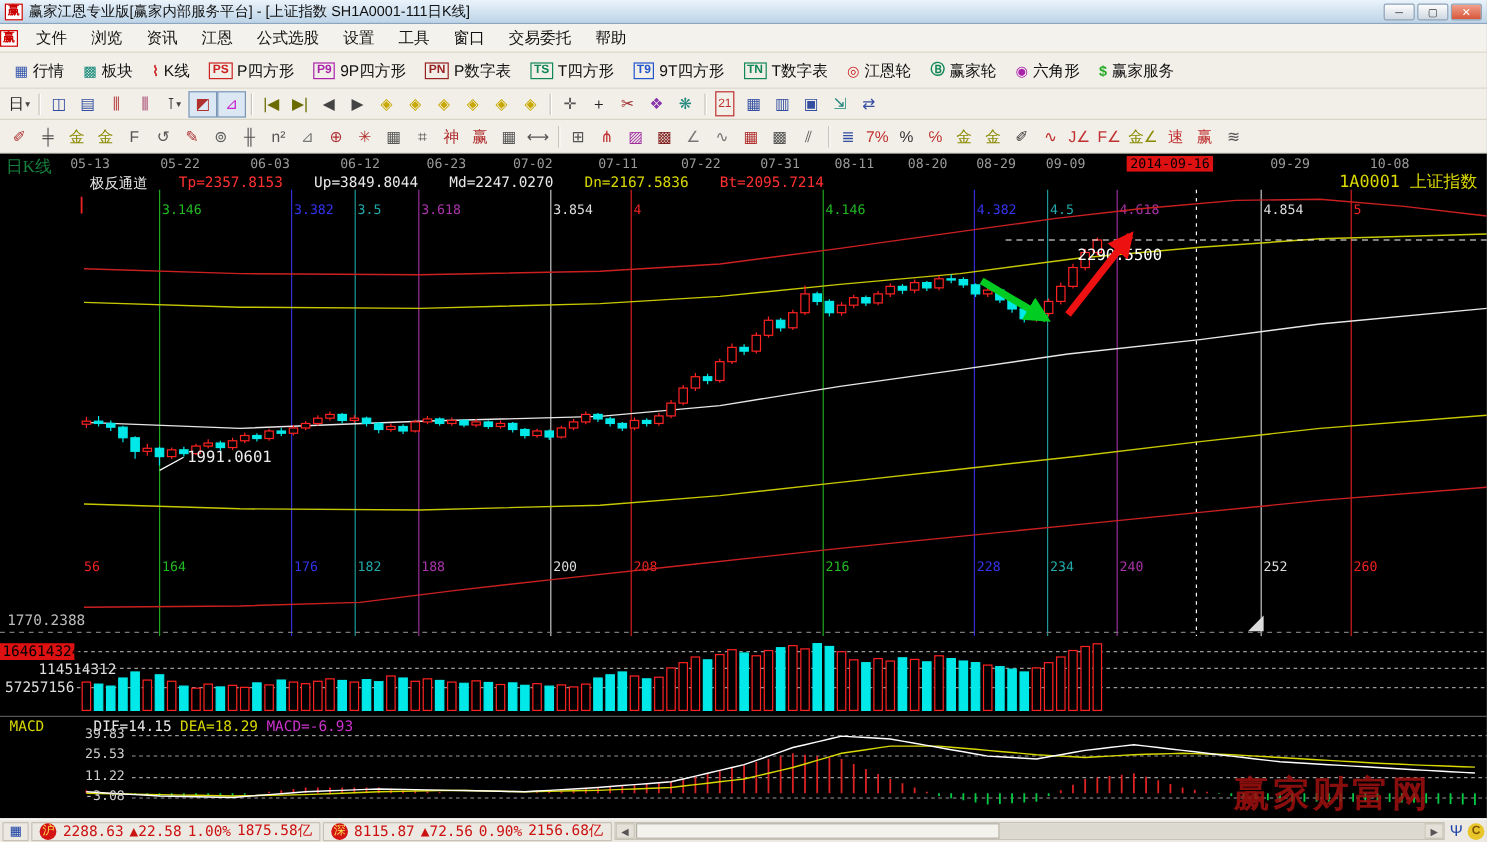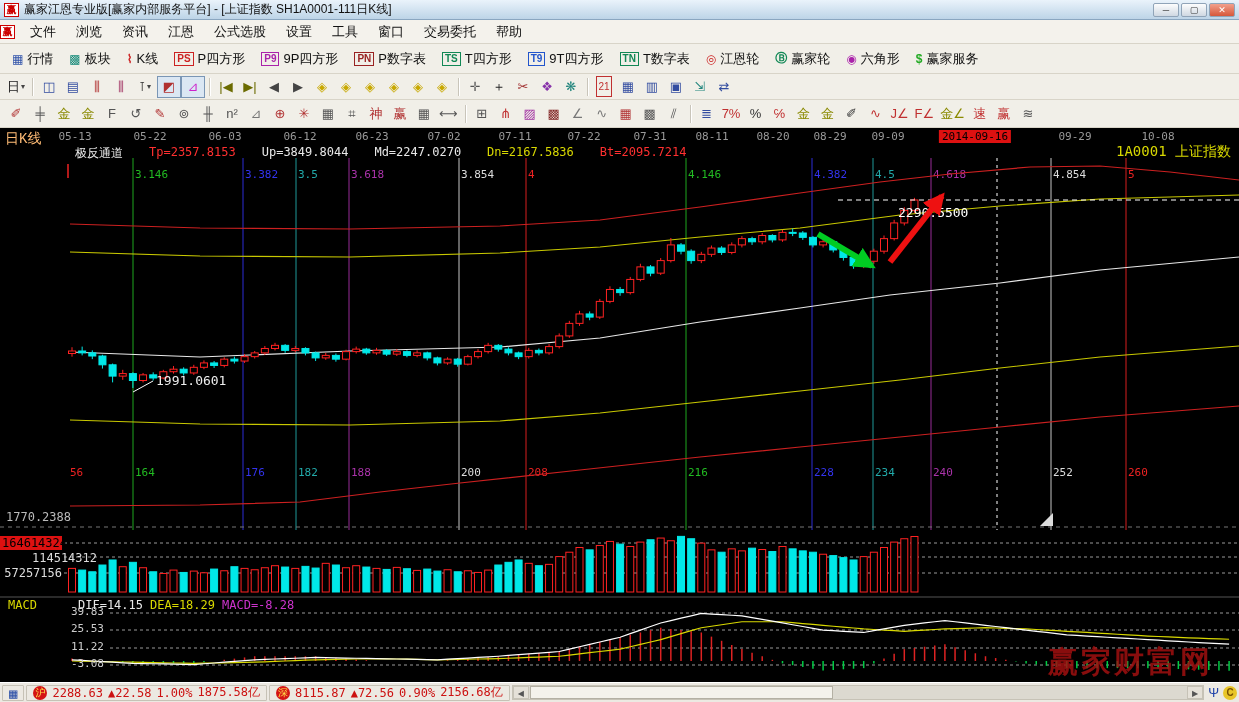--- a/index.html
+++ b/index.html
@@ -33,40 +33,40 @@
   .tb-ico { font-size:12px; font-weight:bold; }
   .tb-ico.boxed { border:1px solid currentColor; padding:0 2px; font-size:10px; line-height:12px; }
   .tb-btn { min-width:24px; height:22px; display:flex; align-items:center; justify-content:center;
     font-size:13px; border:1px solid transparent; padding:0 2px; }
   .tb-btn.active { border-color:#7a96b5; background:#dbe7f3; }
   .tb-sep { width:1px; height:18px; background:#c9c5ba; margin:0 4px; box-shadow:1px 0 0 #fff; }
   .dd-arrow { font-size:8px; color:#444; margin-left:1px; }
 
   
   .chart-area { position:absolute; left:0; top:128px; width:1239px; height:554px; background:#000; }
-  .panel-label { position:absolute; left:5px; top:2px; color:#fdba74; font-size:14px;
-    font-family:Liberation Mono, monospace; }
+  .panel-label { position:absolute; left:5px; top:2px; color:#15803d; font-size:14px;
+    font-family:Liberation Serif, serif; }
   .date-row { position:absolute; left:0; top:2px; width:100%; height:13px; }
   .tick { position:absolute; top:0; transform:translateX(-50%); color:#9a9a9a; font-size:11px;
     font-family:"DejaVu Sans Mono",monospace; white-space:nowrap; }
   .tick.hl { background:#dd1111; color:#000; padding:0 3px; }
   .hdr-row { position:absolute; left:75px; top:17px; height:13px; display:flex; gap:26px;
     font-size:12px; font-family:"DejaVu Sans Mono",monospace; white-space:nowrap; }
   .sym-label { position:absolute; right:8px; top:15px; color:#d8d800; font-size:14px;
     font-family:"DejaVu Sans Mono",monospace; }
   svg text { font-family:"DejaVu Sans Mono",monospace; }
 
   .vol-lbl { position:absolute; width:62px; text-align:right; font-size:12px; color:#ddd;
     font-family:"DejaVu Sans Mono",monospace; }
   .vol-lbl.hl { background:#dd1111; color:#000; text-align:left; padding-left:2px; }
   .macd-hdr span { position:absolute; font-size:12px; font-family:"DejaVu Sans Mono",monospace; }
   .macd-scale { position:absolute; width:46px; text-align:right; font-size:11px; color:#ccc;
     font-family:"DejaVu Sans Mono",monospace; }
   .watermark { position:absolute; left:1028px; top:514px; font-size:30px; font-weight:bold;
-    color:#a01010; opacity:.85; letter-spacing:3px; font-family:"DejaVu Sans",sans-serif; pointer-events:none;margin-left:20px; }
+    color:#a01010; opacity:.85; letter-spacing:3px; font-family:"DejaVu Sans",sans-serif; pointer-events:none; }
 
   
   .statusbar { position:absolute; left:0; top:682px; width:100%; height:20px; background:#ece9e2;
     border-top:1px solid #fff; display:flex; align-items:center; font-size:12px; gap:2px; padding:0 2px; }
   .sb-cell { display:flex; align-items:center; gap:5px; padding:1px 6px; height:16px;
     border:1px solid #c6c2b6; border-radius:1px; color:#cc1111; font-family:"DejaVu Sans Mono",monospace; white-space:nowrap; }
   .badge { width:14px; height:14px; border-radius:50%; background:#d41414; color:#ffe34d;
     font-size:10px; line-height:14px; text-align:center; font-family:"DejaVu Sans",sans-serif; }
   .grid-ico { color:#3355aa; font-size:14px; }
   .hscroll { flex:1; height:15px; display:flex; align-items:center; border:1px solid #c6c2b6; background:#f7f5f0; }
@@ -862,21 +862,21 @@
       </svg>
 
     <span class="vol-lbl hl" style="left:0;top:408px;">164614324</span>
     <span class="vol-lbl" style="left:0;top:423px;padding-left:32px;">114514312</span>
     <span class="vol-lbl" style="left:0;top:438px;">57257156</span>
 
     <div class="macd-hdr">
       <span style="left:8px;top:470px;color:#d8d800;">MACD</span>
       <span style="left:78px;top:470px;color:#e8e8e8;">DIF=14.15</span>
       <span style="left:150px;top:470px;color:#d8d800;">DEA=18.29</span>
-      <span style="left:222px;top:470px;color:#cc33cc;">MACD=-8.28</span>
+      <span style="left:222px;top:470px;color:#cc33cc;">MACD=-6.93</span>
     </div>
     <span class="macd-scale" style="left:58px;top:477px;">39.83</span>
     <span class="macd-scale" style="left:58px;top:494px;">25.53</span>
     <span class="macd-scale" style="left:58px;top:512px;">11.22</span>
     <span class="macd-scale" style="left:58px;top:529px;">-3.08</span>
 
     <div class="watermark">赢家财富网</div>
   </div>
 
   <div class="statusbar">

